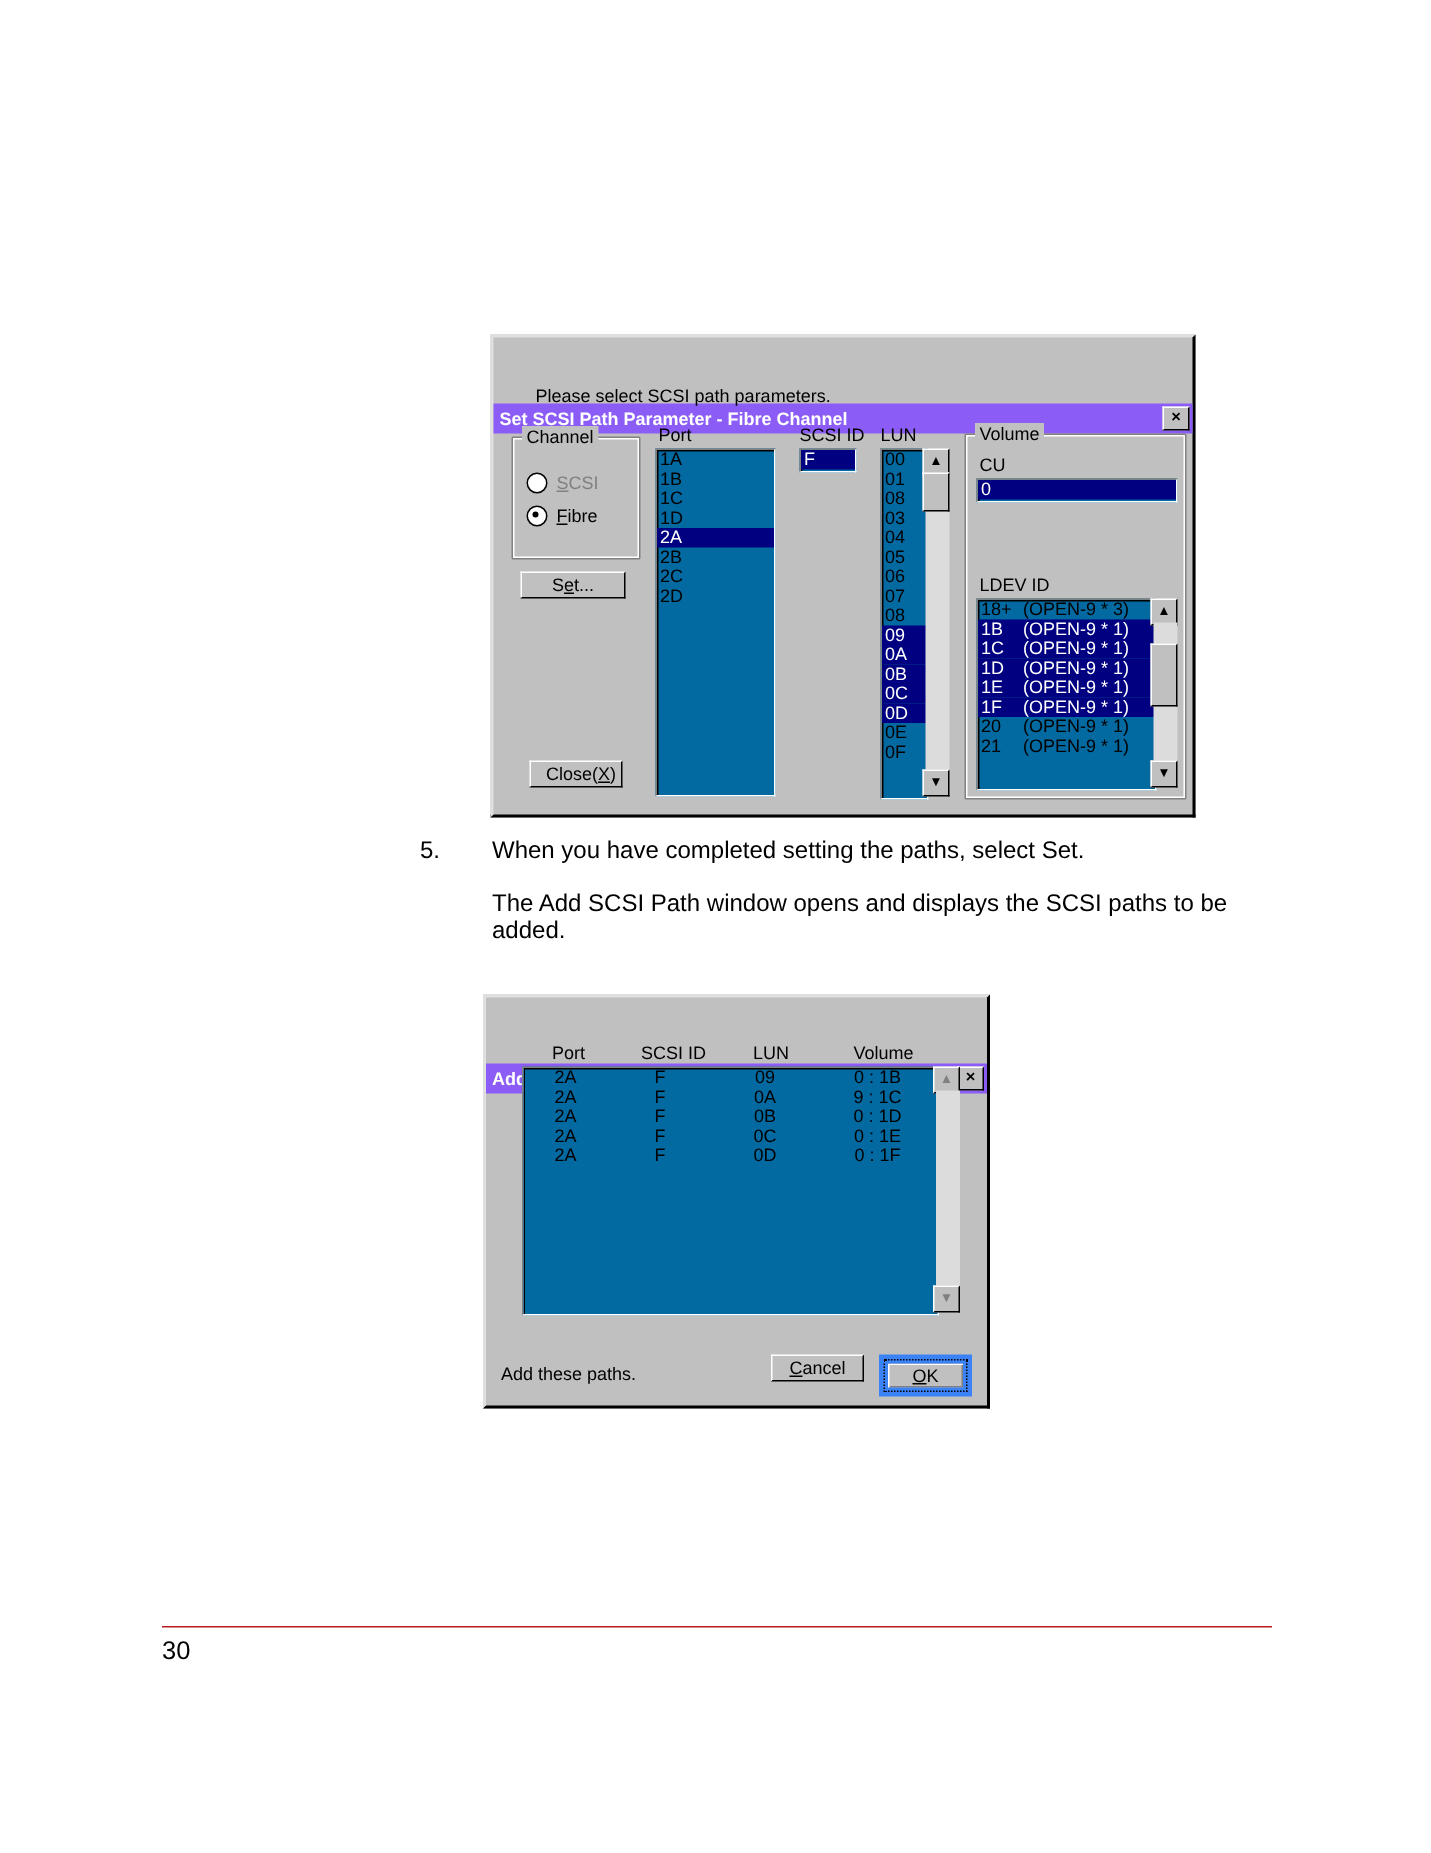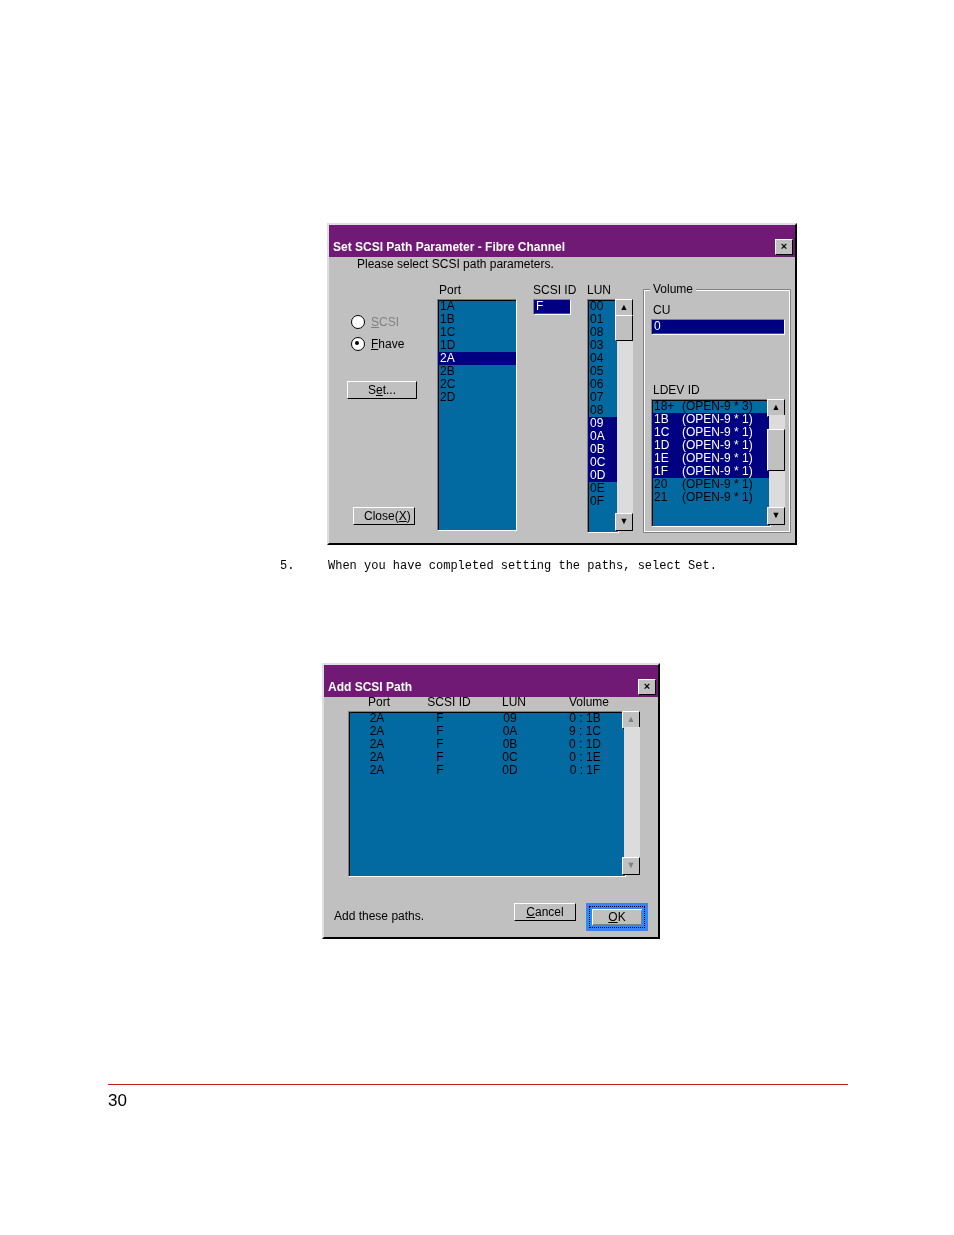--- a/index.html
+++ b/index.html
@@ -29,22 +29,22 @@
   }
   .page-title {
     float: right;
     font-style: italic;
     font-size: 17px;
   }
   .body-text {
     position: absolute;
     left: 304px;
     right: 118px;
-    font-size: 12px;
-    font-family: Liberation Mono, monospace;
+    font-size: 16px;
+    font-family: Liberation Sans, sans-serif;
   }
   .step {
     top: 559px;
     text-indent: -24px;
     padding-left: 24px;
   }
   .step .num {
     display: inline-block;
     width: 24px;
   }
@@ -61,26 +61,27 @@
     border-top: 2px solid #dfdfdf;
     border-right: 2px solid #000;
     border-bottom: 2px solid #000;
     font-family: "MS Sans Serif", Tahoma, Arial, sans-serif;
     font-size: 12px;
     box-sizing: border-box;
   }
   .titlebar {
     display: flex;
     align-items: center;
-    background: #701a75;
+    background: #8b5cf6;
     color: #fff;
     font-weight: bold;
     height: 20px;
-    padding: 12px 2px 0 4px;
+    padding: 0 2px 0 4px;
     justify-content: space-between;
+    margin-top: 44px;
   }
   .titlebar .title-text {
     white-space: nowrap;
     overflow: hidden;
   }
   .close-x {
     width: 16px;
     height: 14px;
     background: #c0c0c0;
     border-left: 1px solid #fff;
@@ -319,27 +320,30 @@
 
 <div class="page">
 
   <div id="dlg1" class="win">
     <div class="titlebar">
       <span class="title-text">Set SCSI Path Parameter - Fibre Channel</span>
       <span class="close-x">×</span>
     </div>
     <div class="instr lbl">Please select SCSI path parameters.</div>
 
+    <div id="fs-channel" class="fieldset">
+      <div class="legend">Channel</div>
+    </div>
     <div id="radio-scsi" class="radio disabled">
       <span class="dot"></span>
       <span><span class="u">S</span><span>CSI</span></span>
     </div>
     <div id="radio-fibre" class="radio">
       <span class="dot checked"></span>
-      <span><span class="u">F</span><span>have</span></span>
+      <span><span class="u">F</span><span>ibre</span></span>
     </div>
     <button id="btn-set" class="win-btn"><span>S</span><span class="u">e</span><span>t...</span></button>
     <button id="btn-close" class="win-btn"><span>Close(</span><span class="u">X</span><span>)</span></button>
 
     <div id="lbl-port" class="lbl">Port</div>
     <div id="lst-port" class="sunken-list">
         <div class="item">1A</div>
         <div class="item">1B</div>
         <div class="item">1C</div>
         <div class="item">1D</div>
@@ -402,20 +406,21 @@
       <div class="scroll-btn" style="right:0;top:0">▲</div>
       <div class="scroll-track" style="right:0;top:16px;bottom:16px"></div>
       <div class="scroll-thumb" style="right:0;top:30px;height:40px"></div>
       <div class="scroll-btn" style="right:0;bottom:0">▼</div>
     </div>
   </div>
 
   <div class="body-text step">
     <span class="num">5.</span><span>When you have completed setting the paths, select Set.</span>
   </div>
+  <div class="body-text para2">The Add SCSI Path window opens and displays the SCSI paths to be added.</div>
 
   <div id="dlg2" class="win">
     <div class="titlebar">
       <span class="title-text">Add SCSI Path</span>
       <span class="close-x">×</span>
     </div>
     <div class="cols" style="left:30px;width:50px">Port</div>
     <div class="cols" style="left:90px;width:70px">SCSI ID</div>
     <div class="cols" style="left:160px;width:60px">LUN</div>
     <div class="cols" style="left:230px;width:70px">Volume</div>

